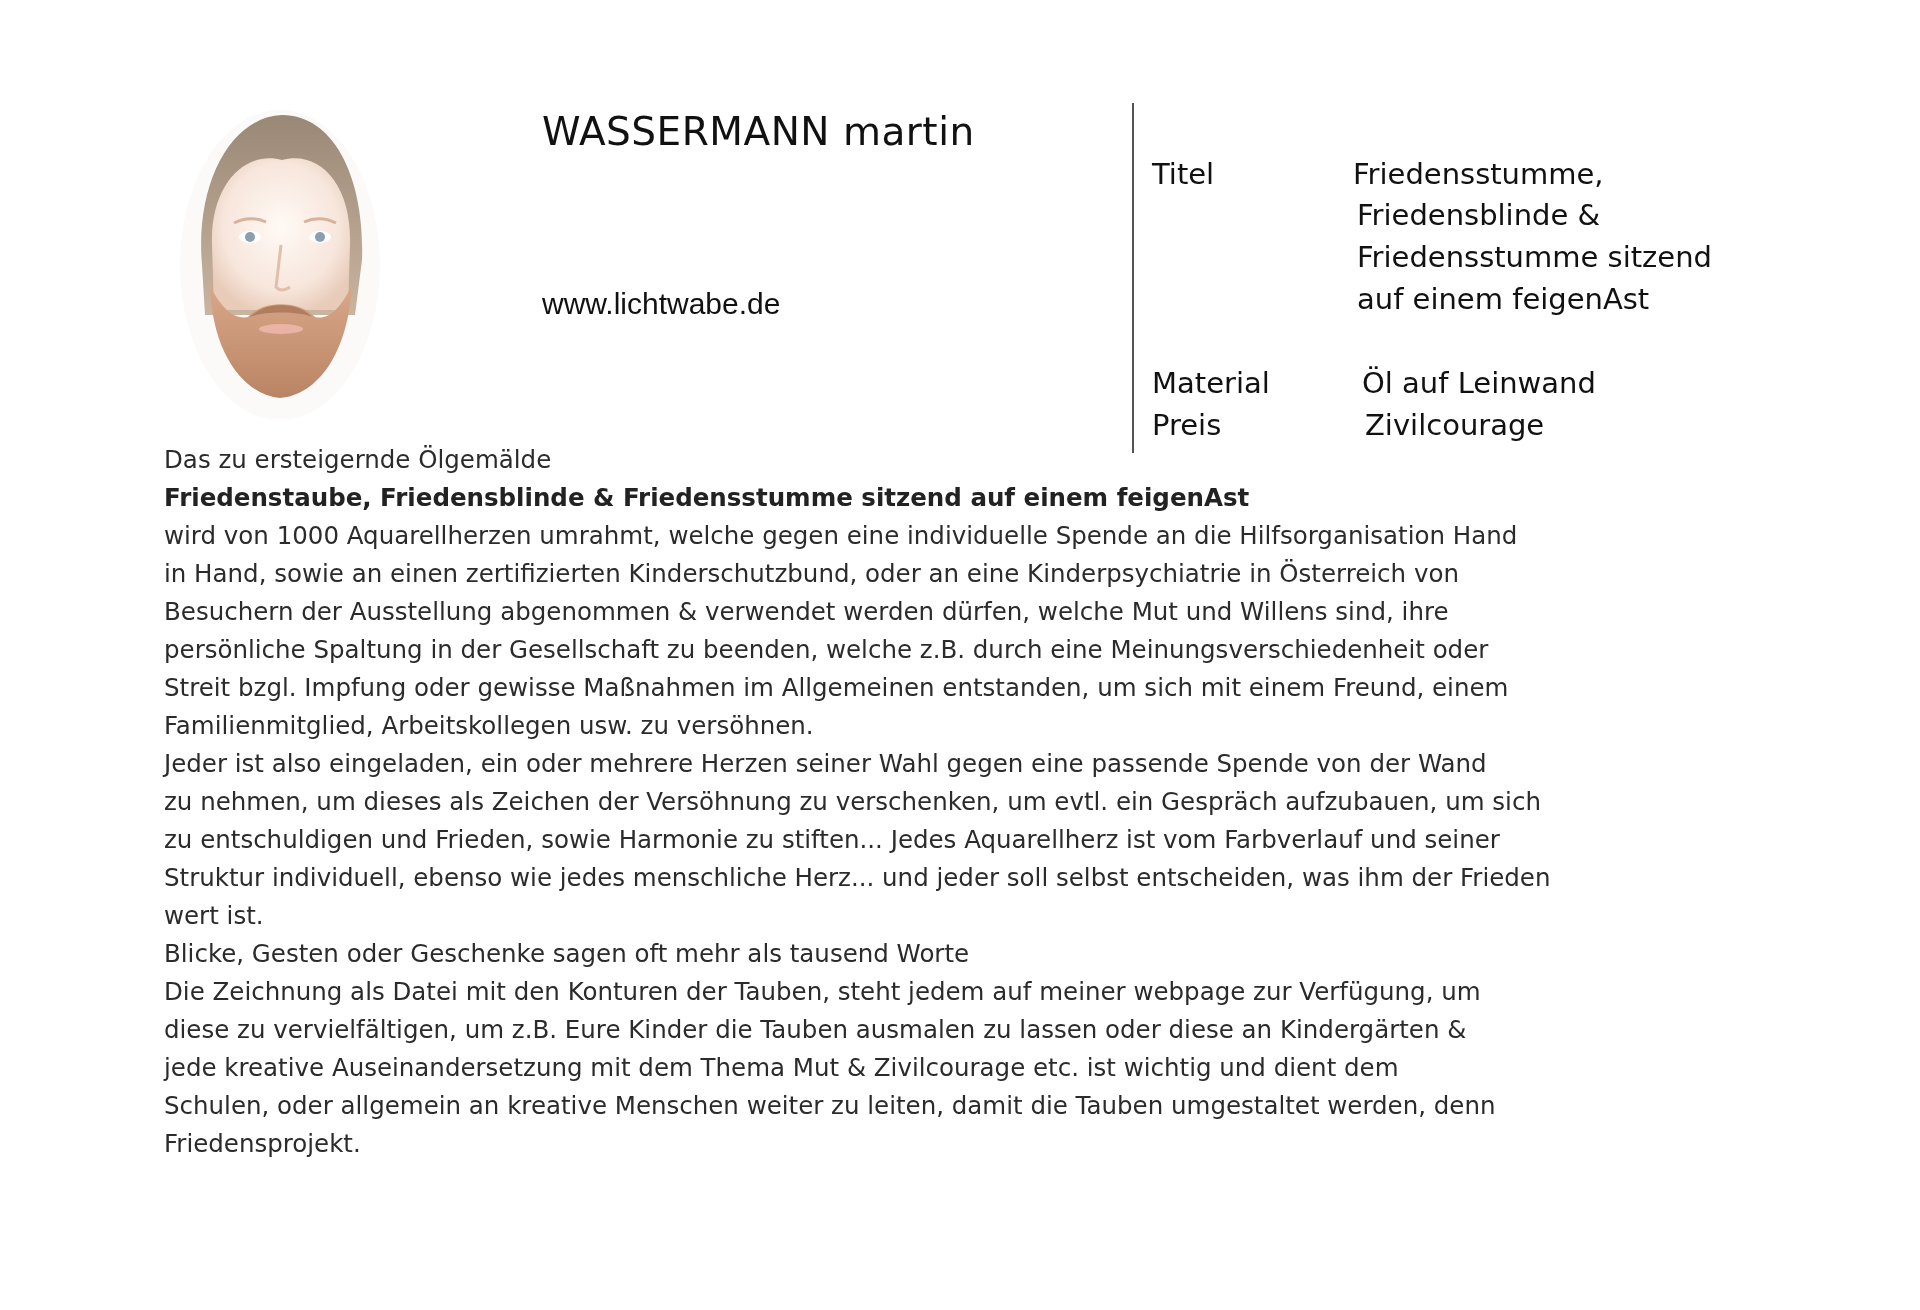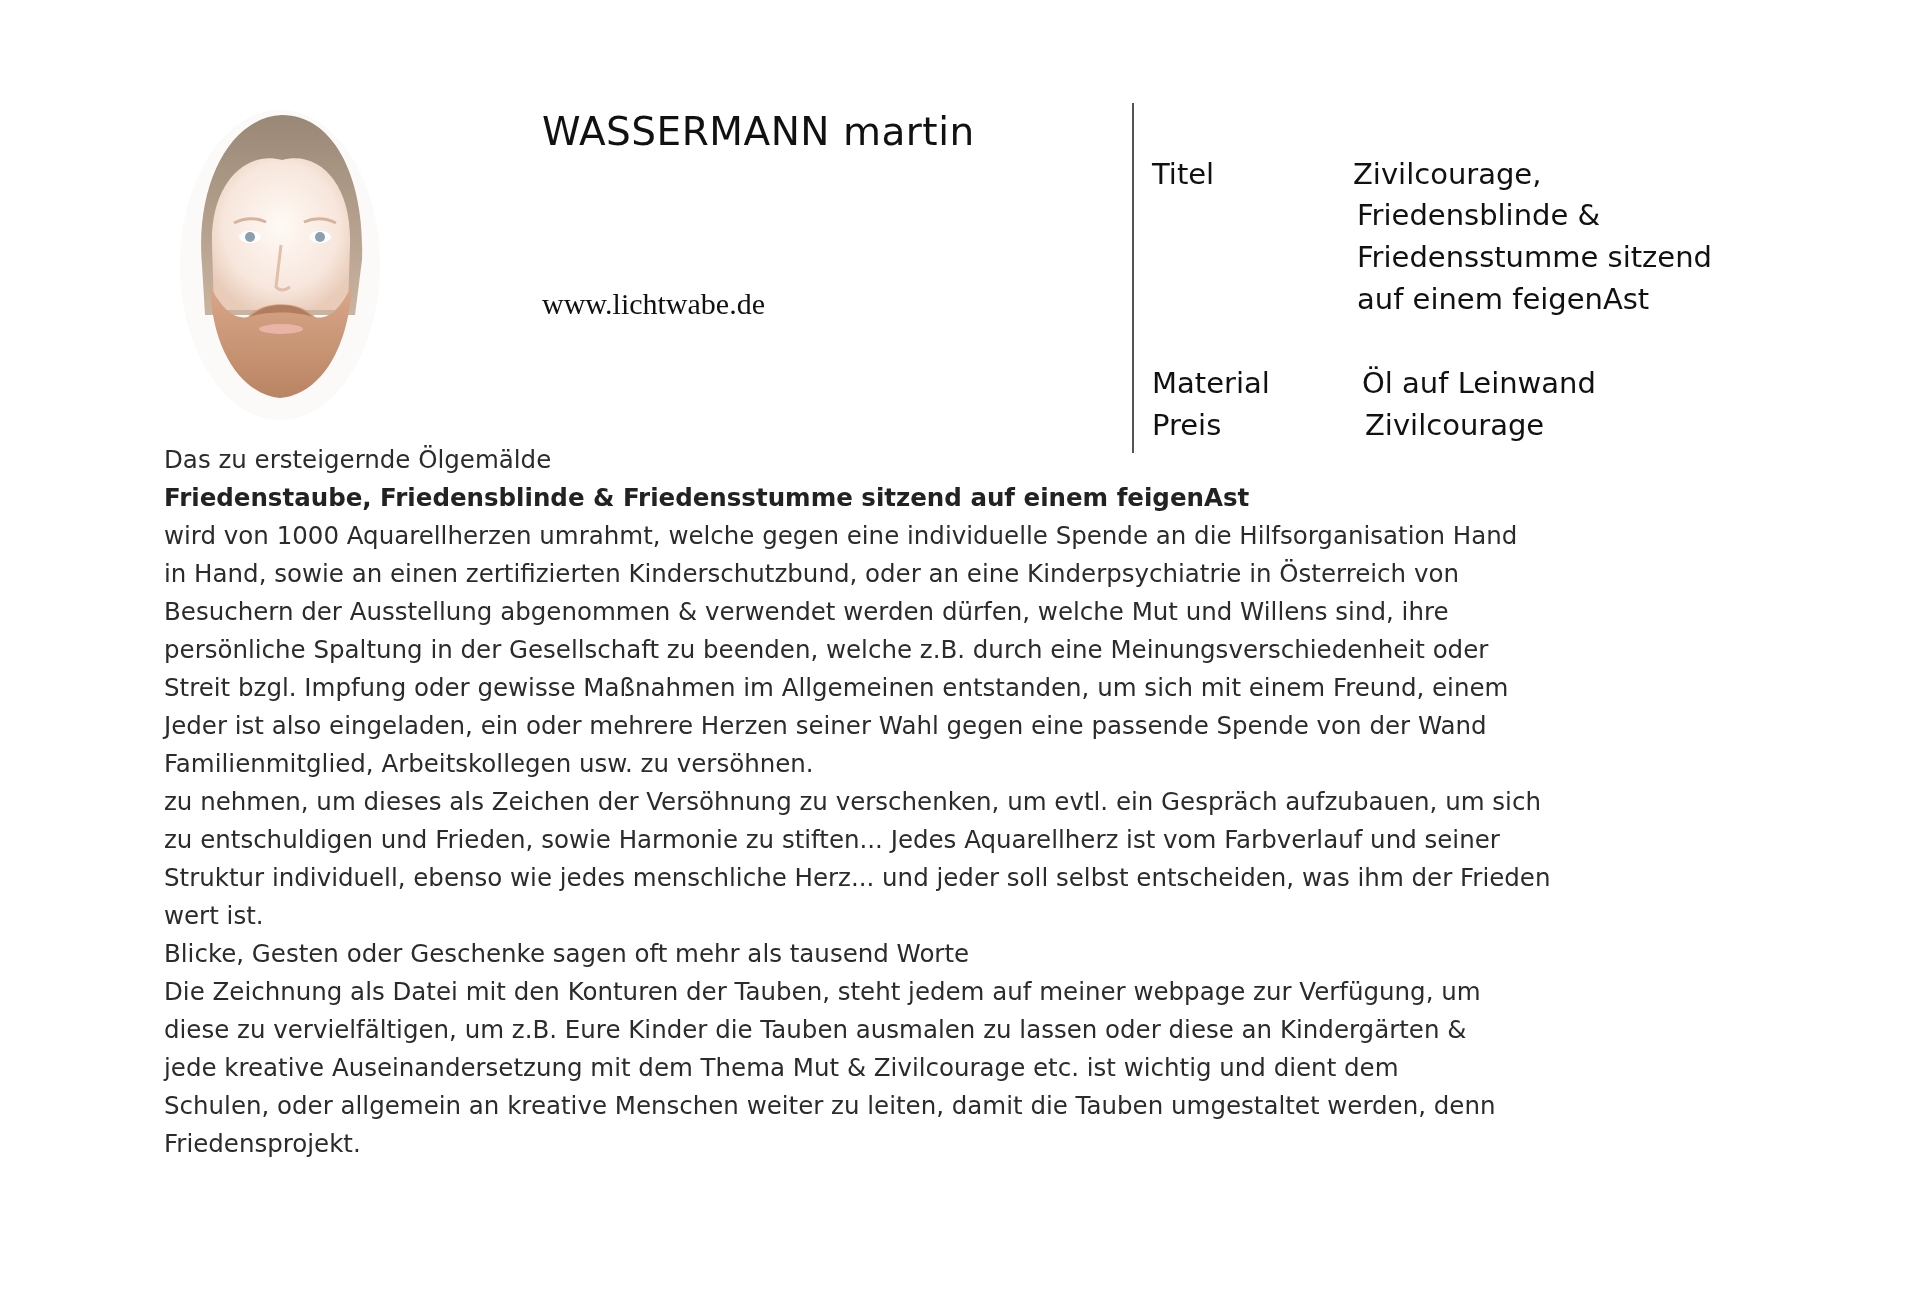--- a/index.html
+++ b/index.html
@@ -6,21 +6,21 @@
   body { width: 1920px; height: 1310px; position: relative; overflow: hidden;
          font-family: "DejaVu Sans", "Liberation Sans", sans-serif; color: #2b2b2b; }
   .page { position: absolute; left: 0; top: 0; width: 1920px; height: 1310px; background: #fff; border-radius: 17px; }
 
   .portrait { position: absolute; left: 150px; top: 95px; width: 260px; height: 330px; }
   .portrait svg { width: 100%; height: 100%; display: block; }
 
   .artist-name { position: absolute; left: 542px; top: 108px; font-size: 39px; color: #111;
                  font-family: "DejaVu Sans", sans-serif; letter-spacing: 0.5px; white-space: nowrap; line-height: 48px; }
   .artist-url { position: absolute; left: 542px; top: 284px; font-size: 30px; color: #111;
-                font-family: Liberation Serif, serif; white-space: nowrap; line-height: 40px; }
+                font-family: Liberation Sans, sans-serif; white-space: nowrap; line-height: 40px; }
 
   .divider { position: absolute; left: 1132px; top: 103px; width: 2px; height: 350px; background: #555; }
 
   .meta-label { position: absolute; left: 1152px; font-size: 29px; color: #111; white-space: nowrap; line-height: 42px; }
   .meta-value { position: absolute; font-size: 29px; color: #111; white-space: nowrap; line-height: 42px; }
 
   .body-text { position: absolute; left: 132px; top: 441px; width: 1700px; }
   .body-line { font-size: 24.5px; line-height: 38px; height: 38px; white-space: nowrap; color: #2b2b2b; margin-left: 32px; }
   .body-line.bold { font-weight: bold; color: #222; }
 </style>
@@ -70,41 +70,41 @@
       <path d="M131 150 L126 192 Q131 198 140 192" stroke="#e2bfaa" stroke-width="3" fill="none"></path>
     </svg>
   </div>
 
   <div class="artist-name">WASSERMANN martin</div>
   <div class="artist-url">www.lichtwabe.de</div>
 
   <div class="divider"></div>
 
   <div class="meta-label" style="top:153px;text-align:right;">Titel</div>
-  <div class="meta-value" style="left:1353px; top:153px;">Zivilcourage,</div>
+  <div class="meta-value" style="left:1353px; top:153px;">Friedensstumme,</div>
   <div class="meta-value" style="left:1357px; top:194px;">Friedensblinde &amp;</div>
   <div class="meta-value" style="left:1357px; top:236px;">Friedensstumme sitzend</div>
   <div class="meta-value" style="left:1357px; top:278px;">auf einem feigenAst</div>
 
   <div class="meta-label" style="top:362px;">Material</div>
   <div class="meta-value" style="left:1362px; top:362px;">Öl auf Leinwand</div>
 
   <div class="meta-label" style="top:404px;">Preis</div>
   <div class="meta-value" style="left:1365px; top:404px;">Zivilcourage</div>
 
   <div class="body-text">
     <div class="body-line">Das zu ersteigernde Ölgemälde</div>
     <div class="body-line bold">Friedenstaube, Friedensblinde &amp; Friedensstumme sitzend auf einem feigenAst</div>
     <div class="body-line">wird von 1000 Aquarellherzen umrahmt, welche gegen eine individuelle Spende an die Hilfsorganisation Hand</div>
     <div class="body-line">in Hand, sowie an einen zertifizierten Kinderschutzbund, oder an eine Kinderpsychiatrie in Österreich von</div>
     <div class="body-line">Besuchern der Ausstellung abgenommen &amp; verwendet werden dürfen, welche Mut und Willens sind, ihre</div>
     <div class="body-line">persönliche Spaltung in der Gesellschaft zu beenden, welche z.B. durch eine Meinungsverschiedenheit oder</div>
     <div class="body-line">Streit bzgl. Impfung oder gewisse Maßnahmen im Allgemeinen entstanden, um sich mit einem Freund, einem</div>
+    <div class="body-line">Familienmitglied, Arbeitskollegen usw. zu versöhnen.</div>
     <div class="body-line">Jeder ist also eingeladen, ein oder mehrere Herzen seiner Wahl gegen eine passende Spende von der Wand</div>
-    <div class="body-line">Familienmitglied, Arbeitskollegen usw. zu versöhnen.</div>
     <div class="body-line">zu nehmen, um dieses als Zeichen der Versöhnung zu verschenken, um evtl. ein Gespräch aufzubauen, um sich</div>
     <div class="body-line">zu entschuldigen und Frieden, sowie Harmonie zu stiften... Jedes Aquarellherz ist vom Farbverlauf und seiner</div>
     <div class="body-line">Struktur individuell, ebenso wie jedes menschliche Herz... und jeder soll selbst entscheiden, was ihm der Frieden</div>
     <div class="body-line">wert ist.</div>
     <div class="body-line">Blicke, Gesten oder Geschenke sagen oft mehr als tausend Worte</div>
     <div class="body-line">Die Zeichnung als Datei mit den Konturen der Tauben, steht jedem auf meiner webpage zur Verfügung, um</div>
     <div class="body-line">diese zu vervielfältigen, um z.B. Eure Kinder die Tauben ausmalen zu lassen oder diese an Kindergärten &amp;</div>
     <div class="body-line">jede kreative Auseinandersetzung mit dem Thema Mut &amp; Zivilcourage etc. ist wichtig und dient dem</div>
     <div class="body-line">Schulen, oder allgemein an kreative Menschen weiter zu leiten, damit die Tauben umgestaltet werden, denn</div>
     <div class="body-line">Friedensprojekt.</div>

